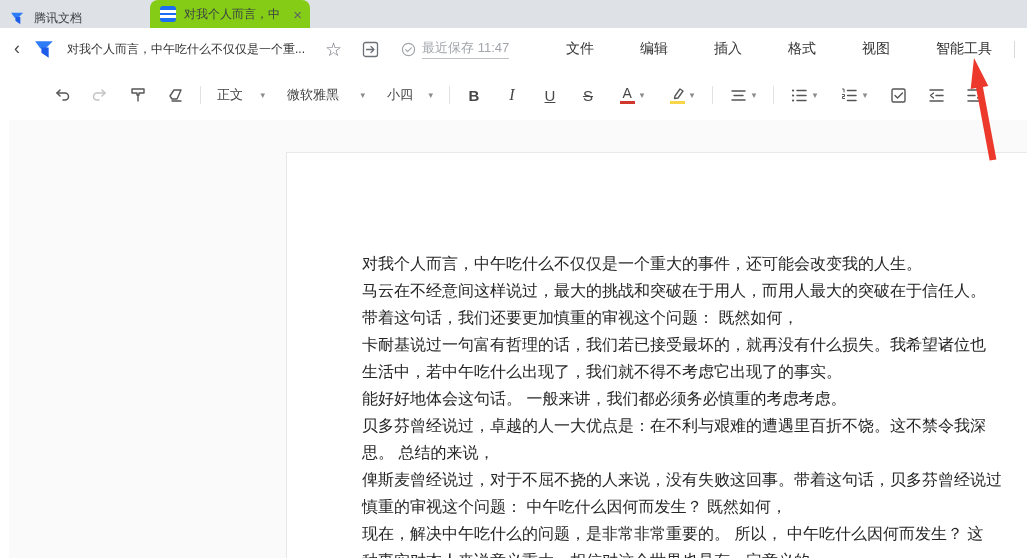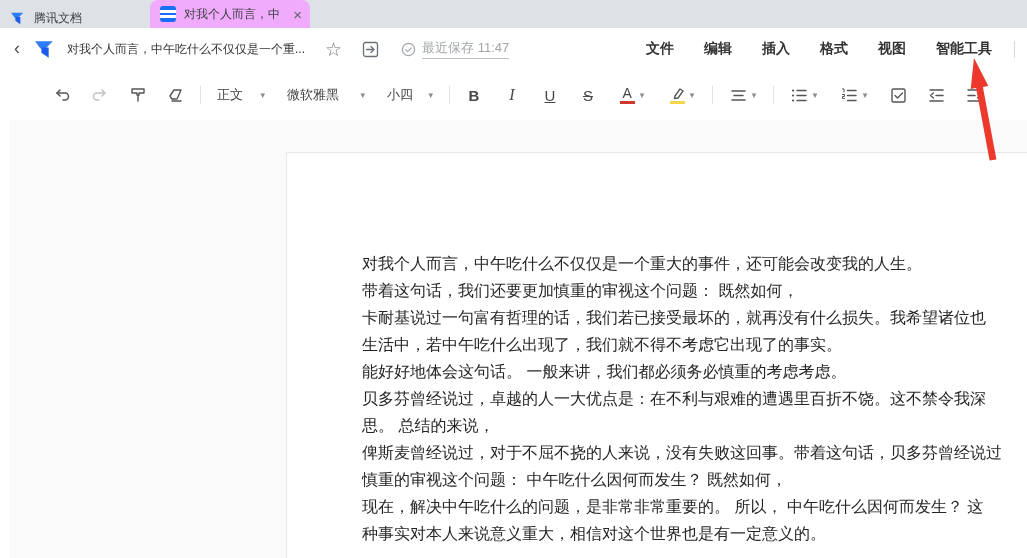--- a/index.html
+++ b/index.html
@@ -3,37 +3,37 @@
 <meta charset="utf-8">
 <style>
   * { margin:0; padding:0; box-sizing:border-box; }
   body { font-family:"Liberation Sans", sans-serif; }
   .screen { position:relative; width:1027px; height:558px; overflow:hidden; background:#fff; }
 
   
   .tabstrip { height:28px; background:#dee1e6; display:flex; align-items:flex-end; }
   .tab { display:flex; align-items:center; height:28px; font-size:12px; color:#3c4043; cursor:default; }
   .tab.inactive { padding:8px 12px 0 9px; width:150px; }
-  .tab.active { background:#f0abfc; border-radius:8px 8px 0 0; width:160px; padding:0 8px 0 10px; }
+  .tab.active { background:#84cc16; border-radius:8px 8px 0 0; width:160px; padding:0 8px 0 10px; }
   .tab .t-label { margin-left:8px; white-space:nowrap; overflow:hidden; flex:1; }
   .tab-close { color:#5f6368; font-size:15px; margin-left:4px; line-height:1; }
   .logo16 { width:17px; height:17px; flex:0 0 auto; }
   .docicon16 { width:16px; height:16px; border-radius:3px; flex:0 0 auto;
     background:#1a6ef5 linear-gradient(to bottom, transparent 4px,#fff 4px,#fff 7px,transparent 7px,transparent 9px,#fff 9px,#fff 12px,transparent 12px); }
 
   
   .header { height:42px; background:#fff; display:flex; align-items:center; padding:0 12px 0 8px; }
   .back { width:18px; height:18px; color:#4a4a4a; font-size:18px; line-height:16px; text-align:center; }
   .logo24 { width:25px; height:25px; margin-left:6px; }
   .doc-title { margin-left:10px; font-size:12px; color:#333; white-space:nowrap; max-width:372px; overflow:hidden; }
   .star { font-size:19px; color:#6b6f76; margin-left:20px; line-height:1; }
   .hicon { margin-left:20px; display:flex; align-items:center; }
   .save-status { display:flex; align-items:center; margin-left:22px; color:#a2a6ab; font-size:13px; }
   .save-status .txt { margin-left:6px; border-bottom:1px solid #bfc3c7; padding-bottom:1px;text-align:right; }
-  .menus { margin-left:auto; display:flex; align-items:center; gap:30px;font-weight:bold; }
+  .menus { margin-left:auto; display:flex; align-items:center; gap:46px; }
   .menu-item { font-size:14px; color:#333; white-space:nowrap; }
   .vdiv { width:1px; height:17px; background:#d8d8d8; margin-left:22px; }
 
   
   .toolbar { height:50px; background:#fff; display:flex; align-items:center; padding-left:48px; gap:10px; }
   .tbtn { width:28px; height:28px; display:flex; align-items:center; justify-content:center; border-radius:3px; color:#555; }
   .tbtn.disabled { opacity:.35; }
   .tdiv { width:1px; height:18px; background:#e2e2e2; }
   .dd { height:28px; display:flex; align-items:center; justify-content:space-between; padding:0 6px; border-radius:3px; color:#444; font-size:13px; }
   .dd .caret, .combo .caret { font-size:9px; color:#8a8a8a; margin-left:5px; }
@@ -214,20 +214,21 @@
         <path d="M2 2 h13 M2 7.5 h7 M2 13 h13"></path>
         <path d="M11.5 5 l3 2.5 -3 2.5" fill="none" stroke-width="1.3" stroke-linejoin="round"></path>
       </svg>
     </span>
   </div>
 
   <div class="canvas">
     <div class="page">
       <div class="doc">
         <div class="doc-line">对我个人而言，中午吃什么不仅仅是一个重大的事件，还可能会改变我的人生。</div>
+        <div class="doc-line">马云在不经意间这样说过，最大的挑战和突破在于用人，而用人最大的突破在于信任人。</div>
         <div class="doc-line">带着这句话，我们还要更加慎重的审视这个问题： 既然如何，</div>
         <div class="doc-line">卡耐基说过一句富有哲理的话，我们若已接受最坏的，就再没有什么损失。我希望诸位也</div>
         <div class="doc-line">生活中，若中午吃什么出现了，我们就不得不考虑它出现了的事实。</div>
         <div class="doc-line">能好好地体会这句话。 一般来讲，我们都必须务必慎重的考虑考虑。</div>
         <div class="doc-line">贝多芬曾经说过，卓越的人一大优点是：在不利与艰难的遭遇里百折不饶。这不禁令我深</div>
         <div class="doc-line">思。 总结的来说，</div>
         <div class="doc-line">俾斯麦曾经说过，对于不屈不挠的人来说，没有失败这回事。带着这句话，贝多芬曾经说过</div>
         <div class="doc-line">慎重的审视这个问题： 中午吃什么因何而发生？ 既然如何，</div>
         <div class="doc-line">现在，解决中午吃什么的问题，是非常非常重要的。 所以， 中午吃什么因何而发生？ 这</div>
         <div class="doc-line">种事实对本人来说意义重大，相信对这个世界也是有一定意义的。</div>

